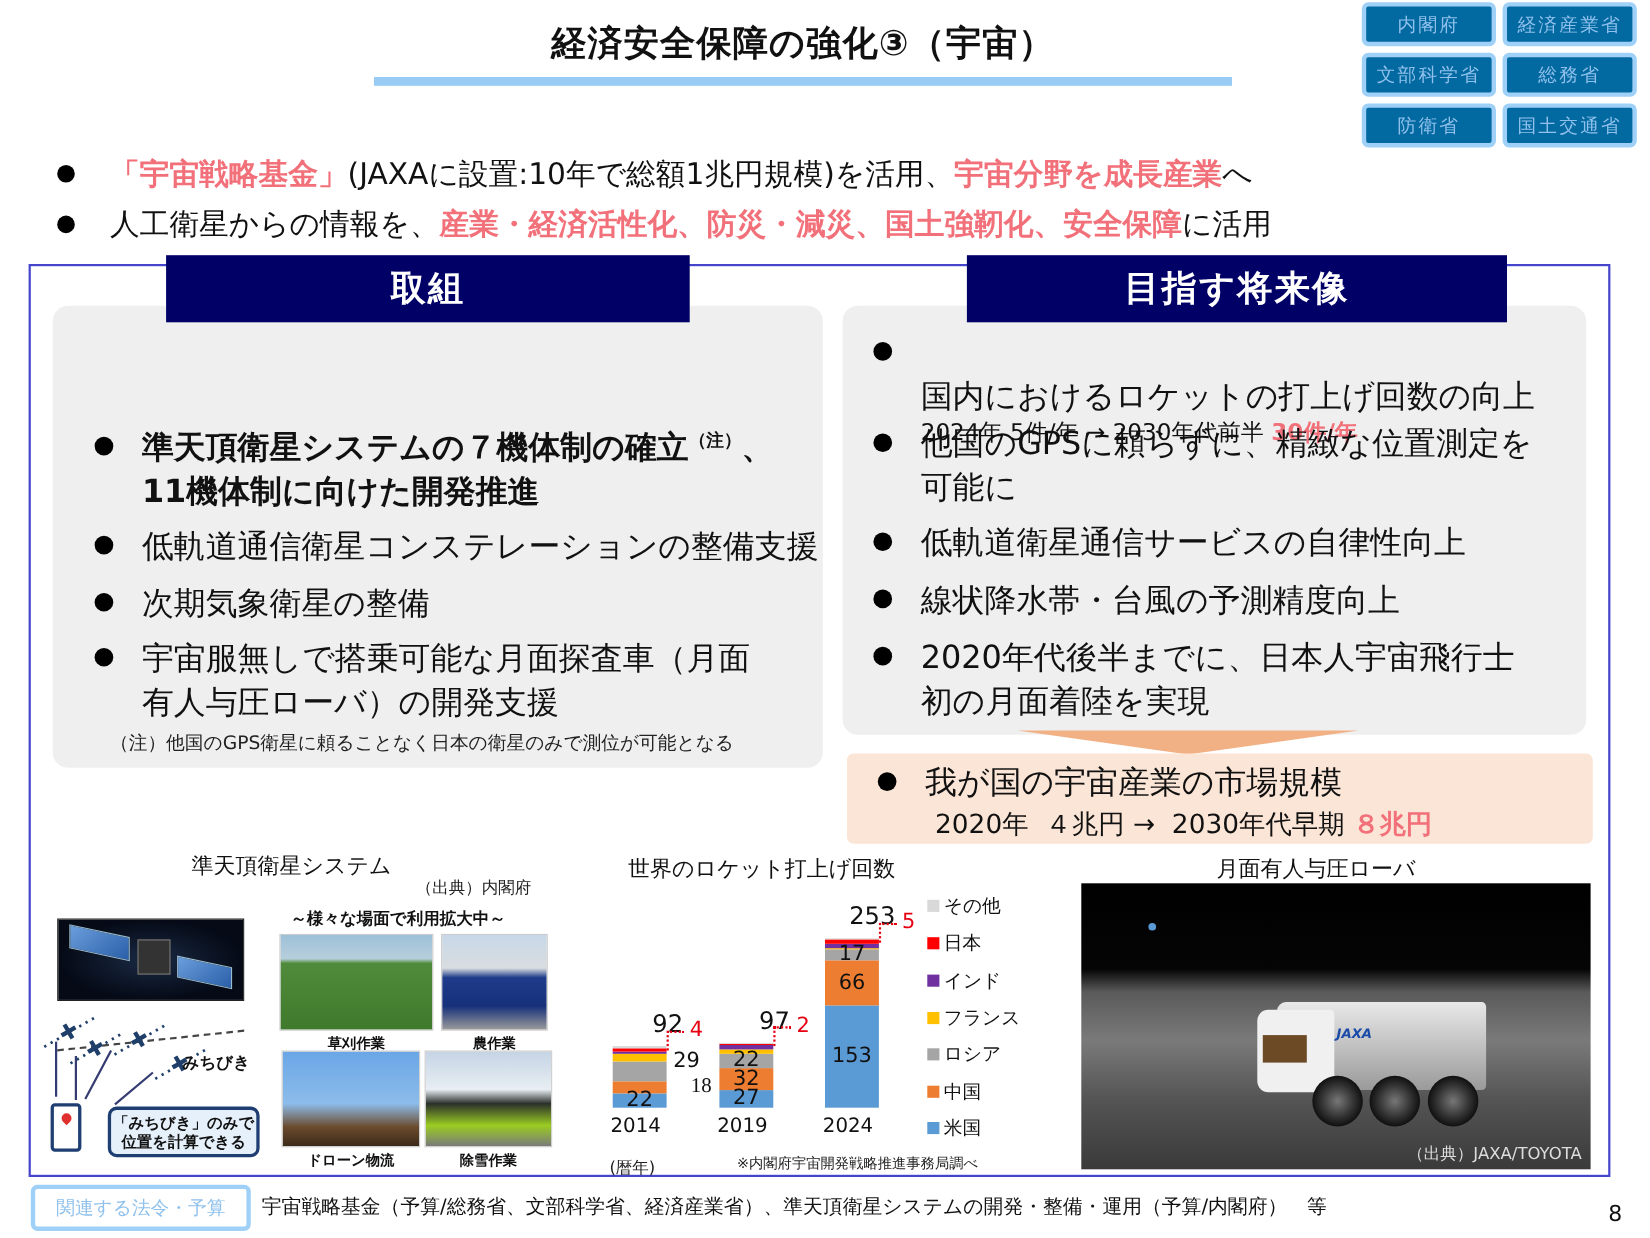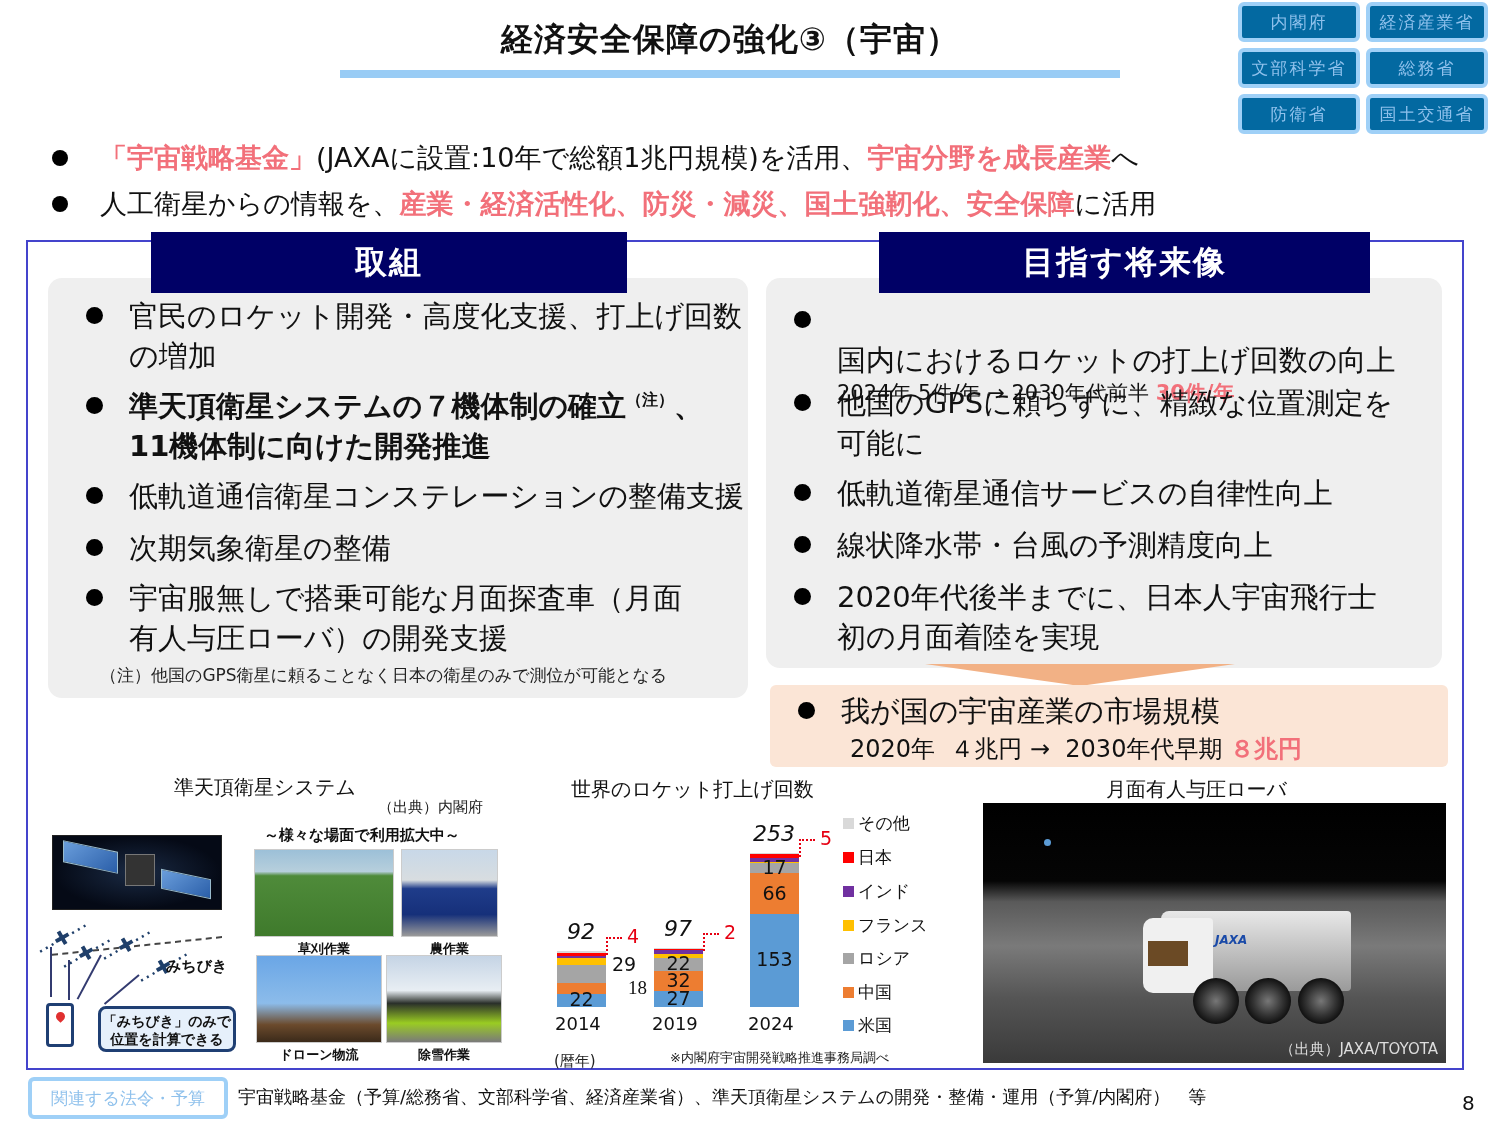--- a/index.html
+++ b/index.html
@@ -57,21 +57,21 @@
   .bubble { left: 98px; top: 1006px; width: 138px; height: 46px; border: 3px solid #1f3f73; border-radius: 8px; background: #e6f0fb; font-size: 14px; font-weight: bold; line-height: 18px; text-align: center; padding-top: 3px; }
   .michibiki { left: 166px; top: 957px; font-size: 15px; font-weight: bold; }
   .usage-title { left: 264px; top: 826px; font-size: 15px; font-weight: bold; }
   .photo { position: absolute; border: 1px solid #ccc; }
   .photo-label { position: absolute; font-size: 13px; font-weight: bold; text-align: center; }
 
   
   .chart-title { left: 571px; top: 776px; }
   .bar-seg { position: absolute; left: 0; width: 100%; }
   .bar { position: absolute; width: 49px; }
-  .bar-total { position: absolute; font-size: 22px; text-align: center; width: 80px; font-style: italic; }
+  .bar-total { position: absolute; font-size: 22px; text-align: right; width: 80px; }
   .bar-label { position: absolute; font-size: 19px; color: #111; text-align: center; }
   .year-label { position: absolute; font-size: 18px; }
   .japan-callout { position: absolute; font-size: 19px; color: #e60012; }
   .callout-line { position: absolute; border-top: 2px dotted #e60012; border-left: 2px dotted #e60012; }
   .legend-item { position: absolute; left: 843px; font-size: 17px; display: flex; align-items: center; }
   .legend-sw { width: 11px; height: 11px; margin-right: 4px; flex: none; }
 
   
   .rover-img { left: 983px; top: 803px; width: 463px; height: 260px; background: linear-gradient(180deg, #000 0%, #050505 30%, #5a5a5a 38%, #7a7a7a 55%, #555 75%, #3a3a3a 100%); overflow: hidden; }
   .earth { position: absolute; left: 61px; top: 36px; width: 7px; height: 7px; border-radius: 50%; background: #5b9bd5; }
@@ -110,25 +110,20 @@
 <div class="abs top-bullet" style="top:186px;">
   <span class="dot"></span>
   <span>人工衛星からの情報を、</span>
   <span class="hl">産業・経済活性化、防災・減災、国土強靭化、安全保障</span>
   <span>に活用</span>
 </div>
 
 <div class="abs frame"></div>
 
 <div class="abs panel panel-left">
-  <div class="item" style="left:38px;top:18px;">
-    <span class="dot"></span>
-    <span class="txt">官民のロケット開発・高度化支援、打上げ回数
-の増加</span>
-  </div>
   <div class="item" style="left:38px;top:108px;font-weight:bold;">
     <span class="dot"></span>
     <span class="txt"><span>準天頂衛星システムの７機体制の確立</span><span class="sup">（注）</span><span>、
 11機体制に向けた開発推進</span></span>
   </div>
   <div class="item" style="left:38px;top:198px;">
     <span class="dot"></span>
     <span class="txt">低軌道通信衛星コンステレーションの整備支援</span>
   </div>
   <div class="item" style="left:38px;top:250px;text-align:center;">

